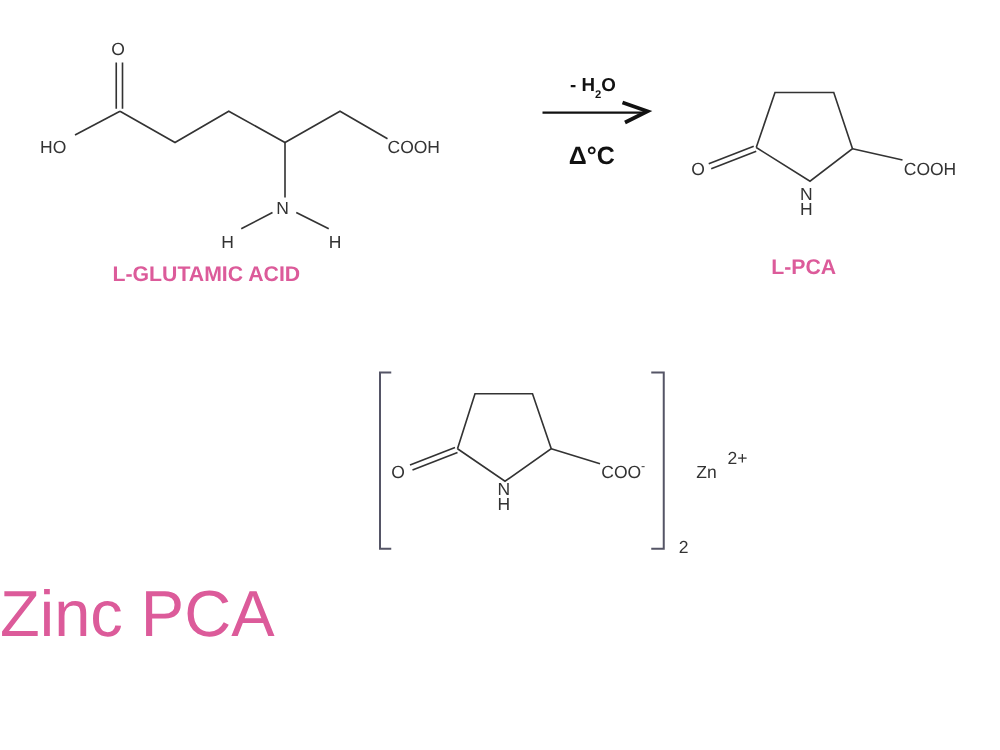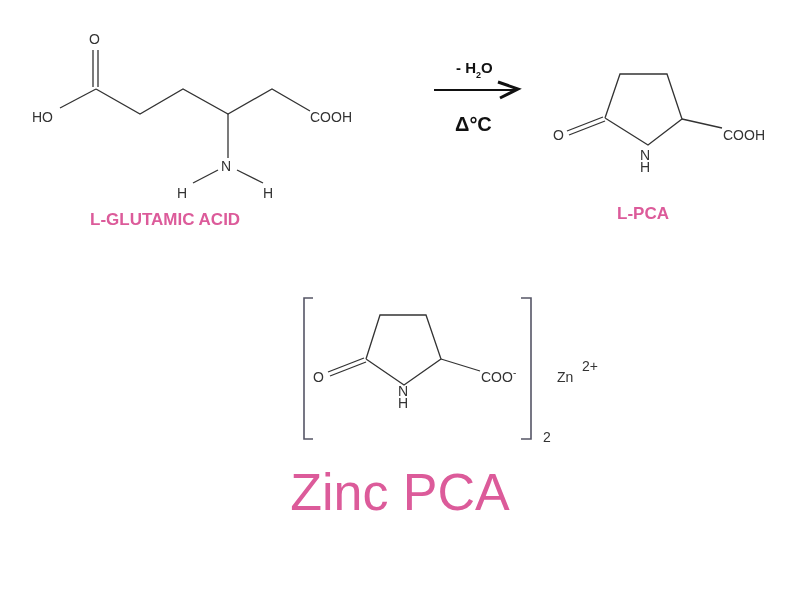--- a/index.html
+++ b/index.html
@@ -3,21 +3,21 @@
 <meta charset="utf-8">
 <style>
   html, body { margin:0; padding:0; background:#ffffff; }
   body { width:800px; height:600px; position:relative; overflow:hidden; font-family:"Liberation Sans", sans-serif; }
   svg { position:absolute; left:0; top:0; }
   .atom { font-family:"Liberation Sans", sans-serif; font-size:14px; fill:#333333; }
   .bond { stroke:#333333; stroke-width:1.3; fill:none; }
   .bracket { stroke:#555566; stroke-width:1.6; fill:none; }
   .label { font-family:"Liberation Sans", sans-serif; font-weight:bold; fill:#dc5b9a; }
   .cond { font-family:"Liberation Sans", sans-serif; font-weight:bold; fill:#111111; }
-  .title { position:absolute; left:0; width:800px; top:462px; text-align:center; font-family:"Liberation Sans", sans-serif; font-size:52px; color:#dc5b9a; }
+  .title { position:absolute; left:0; width:800px; top:462px; font-family:"Liberation Sans", sans-serif; font-size:52px; color:#dc5b9a; }
 </style>
 </head>
 <body>
 
 <svg width="800" height="600" viewBox="0 0 800 600">
 
   <g>
     <text class="atom" x="89" y="44">O</text>
     <line class="bond" x1="93" y1="50" x2="93" y2="87"></line>
     <line class="bond" x1="98" y1="50" x2="98" y2="87"></line>

